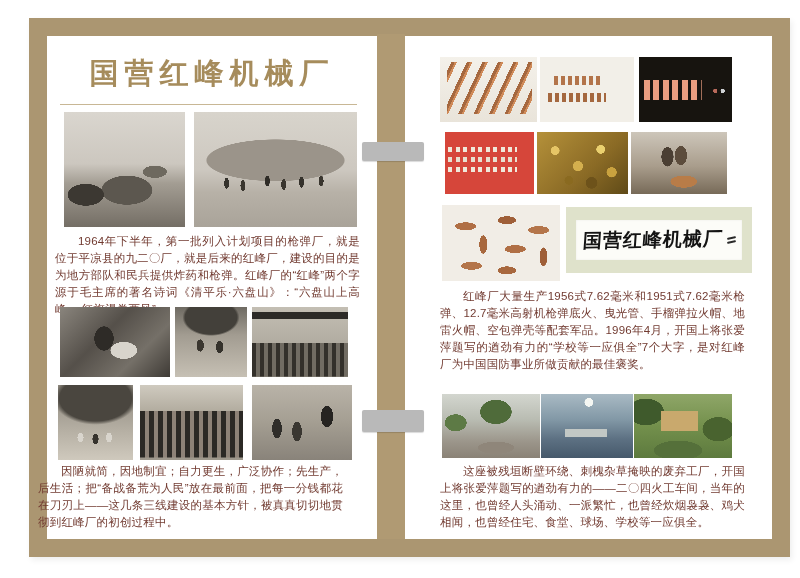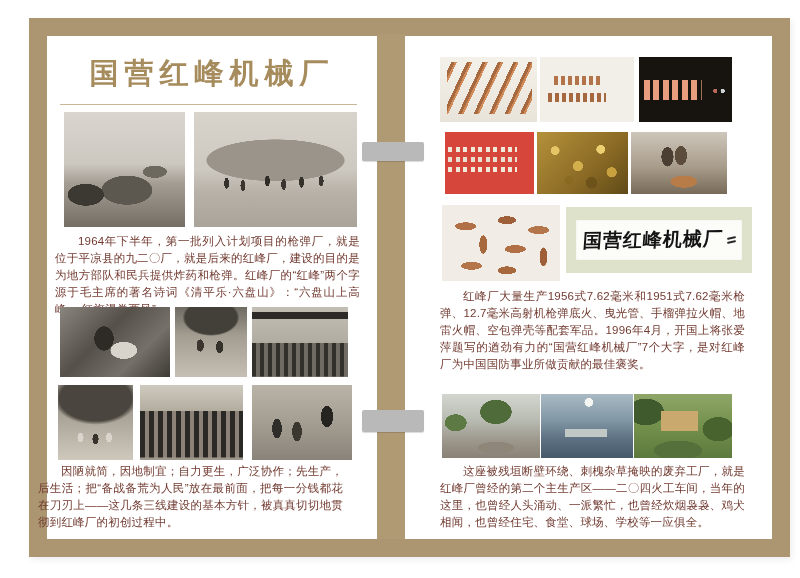--- a/index.html
+++ b/index.html
@@ -243,21 +243,21 @@
   <div class="calli">
     <div class="calli-inner">
       <span class="calli-text">国营红峰机械厂</span>
       <span class="calli-sign">
           <i></i>
           <i></i>
         </span>
     </div>
   </div>
 
-  <p class="para" id="para-right-1">红峰厂大量生产1956式7.62毫米和1951式7.62毫米枪弹、12.7毫米高射机枪弹底火、曳光管、手榴弹拉火帽、地雷火帽、空包弹壳等配套军品。1996年4月，开国上将张爱萍题写的遒劲有力的“国营红峰机械厂”7个大字，是对红峰厂为中国国防事业所做贡献的最佳褒奖。</p>
+  <p class="para" id="para-right-1">红峰厂大量生产1956式7.62毫米和1951式7.62毫米枪弹、12.7毫米高射机枪弹底火、曳光管、手榴弹拉火帽、地雷火帽、空包弹壳等配套军品。1996年4月，开国上将张爱萍题写的遒劲有力的“学校等一应俱全”7个大字，是对红峰厂为中国国防事业所做贡献的最佳褒奖。</p>
 
   <div class="ph" id="rp4a"></div>
   <div class="ph" id="rp4b"></div>
   <div class="ph" id="rp4c"></div>
 
-  <p class="para" id="para-right-2">这座被残垣断壁环绕、刺槐杂草掩映的废弃工厂，就是红峰厂曾经的第二个主生产区——二〇四火工车间，当年的这里，也曾经人头涌动、一派繁忙，也曾经炊烟袅袅、鸡犬相闻，也曾经住宅、食堂、球场、学校等一应俱全。</p>
+  <p class="para" id="para-right-2">这座被残垣断壁环绕、刺槐杂草掩映的废弃工厂，开国上将张爱萍题写的遒劲有力的——二〇四火工车间，当年的这里，也曾经人头涌动、一派繁忙，也曾经炊烟袅袅、鸡犬相闻，也曾经住宅、食堂、球场、学校等一应俱全。</p>
 
 </div>
 
 </body></html>

